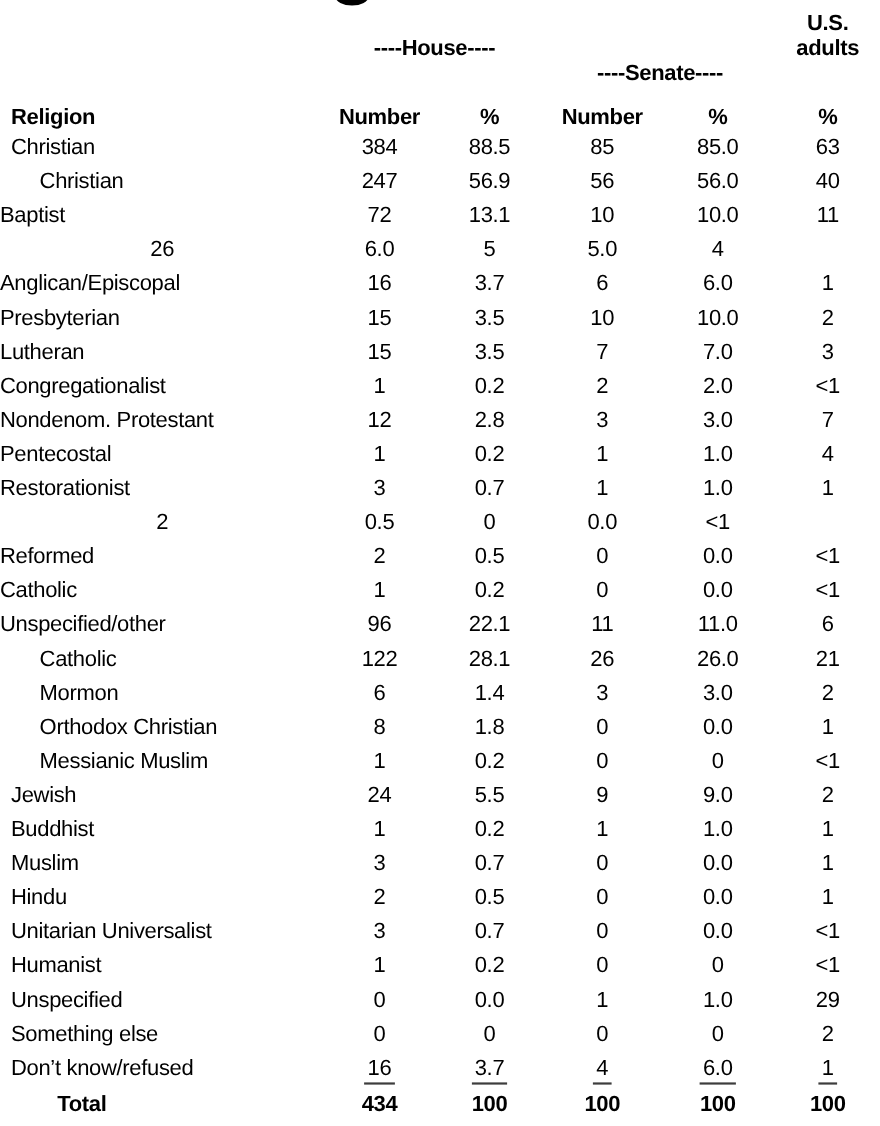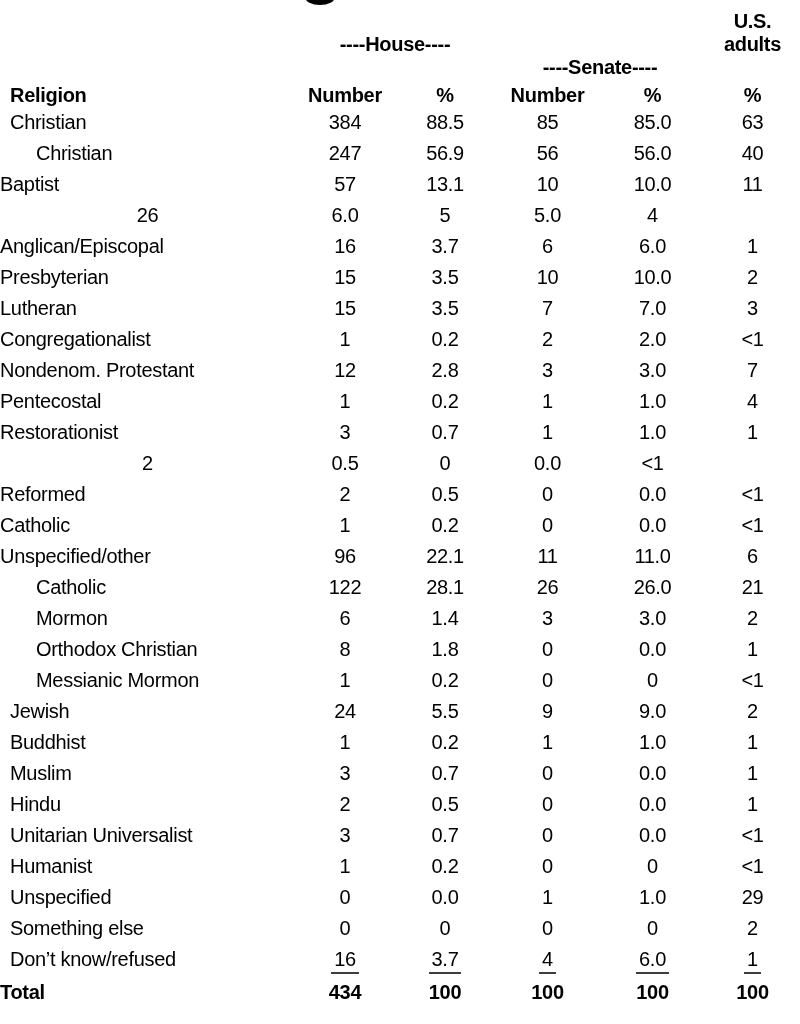--- a/index.html
+++ b/index.html
@@ -36,39 +36,39 @@
   .bold { font-weight: bold; }
   .header-group {
     margin-top: 10px;
     align-items: end;
     line-height: 23px;
   }
   .header-group .span-house { grid-column: 2 / span 2; }
   .header-group .span-senate { grid-column: 4 / span 2; }
   .header-group .us-adults { grid-column: 6; }
   .header-cols {
-    margin-top: 4px;
+    margin-top: 16px;
     line-height: 24px;
   }
   .header-cols .label-cell { padding-left: 10px; }
   .data-row { line-height: 31px; }
   .indent-0 { padding-left: 10px; }
   .indent-1 { padding-left: 36px; }
   .indent-2 { }
   .u {
     display: inline-block;
     padding: 0 3px 1px 3px;
     border-bottom: 2px solid #3d3d3d;
     line-height: 24px;
   }
   .total-row {
     font-weight: bold;
     line-height: 34px;
   }
-  .total-row .label-cell { padding-left: 0; }
+  .total-row .label-cell { padding-left: 12px; margin-left: 40px; }
 </style>
 </head>
 <body>
 
 <div class="page">
 
   <div class="title-fragment"></div>
 
   <div class="grid header-group">
     <div class="cell label-cell"></div>
@@ -101,21 +101,21 @@
       <div class="grid data-row">
         <div class="cell label-cell indent-1">Christian</div>
         <div class="cell num-cell">247</div>
         <div class="cell num-cell">56.9</div>
         <div class="cell num-cell">56</div>
         <div class="cell num-cell">56.0</div>
         <div class="cell num-cell">40</div>
       </div>
       <div class="grid data-row">
         <div class="cell label-cell indent-2">Baptist</div>
-        <div class="cell num-cell">57</div>
+        <div class="cell num-cell">72</div>
         <div class="cell num-cell">13.1</div>
         <div class="cell num-cell">10</div>
         <div class="cell num-cell">10.0</div>
         <div class="cell num-cell">11</div>
       </div>
       <div class="grid data-row">
         <div class="cell num-cell">26</div>
         <div class="cell num-cell">6.0</div>
         <div class="cell num-cell">5</div>
         <div class="cell num-cell">5.0</div>
@@ -226,21 +226,21 @@
       </div>
       <div class="grid data-row">
         <div class="cell label-cell indent-1">Orthodox Christian</div>
         <div class="cell num-cell">8</div>
         <div class="cell num-cell">1.8</div>
         <div class="cell num-cell">0</div>
         <div class="cell num-cell">0.0</div>
         <div class="cell num-cell">1</div>
       </div>
       <div class="grid data-row">
-        <div class="cell label-cell indent-1">Messianic Mormon</div>
+        <div class="cell label-cell indent-1">Messianic Muslim</div>
         <div class="cell num-cell">1</div>
         <div class="cell num-cell">0.2</div>
         <div class="cell num-cell">0</div>
         <div class="cell num-cell">0</div>
         <div class="cell num-cell">&lt;1</div>
       </div>
       <div class="grid data-row">
         <div class="cell label-cell indent-0">Jewish</div>
         <div class="cell num-cell">24</div>
         <div class="cell num-cell">5.5</div>

